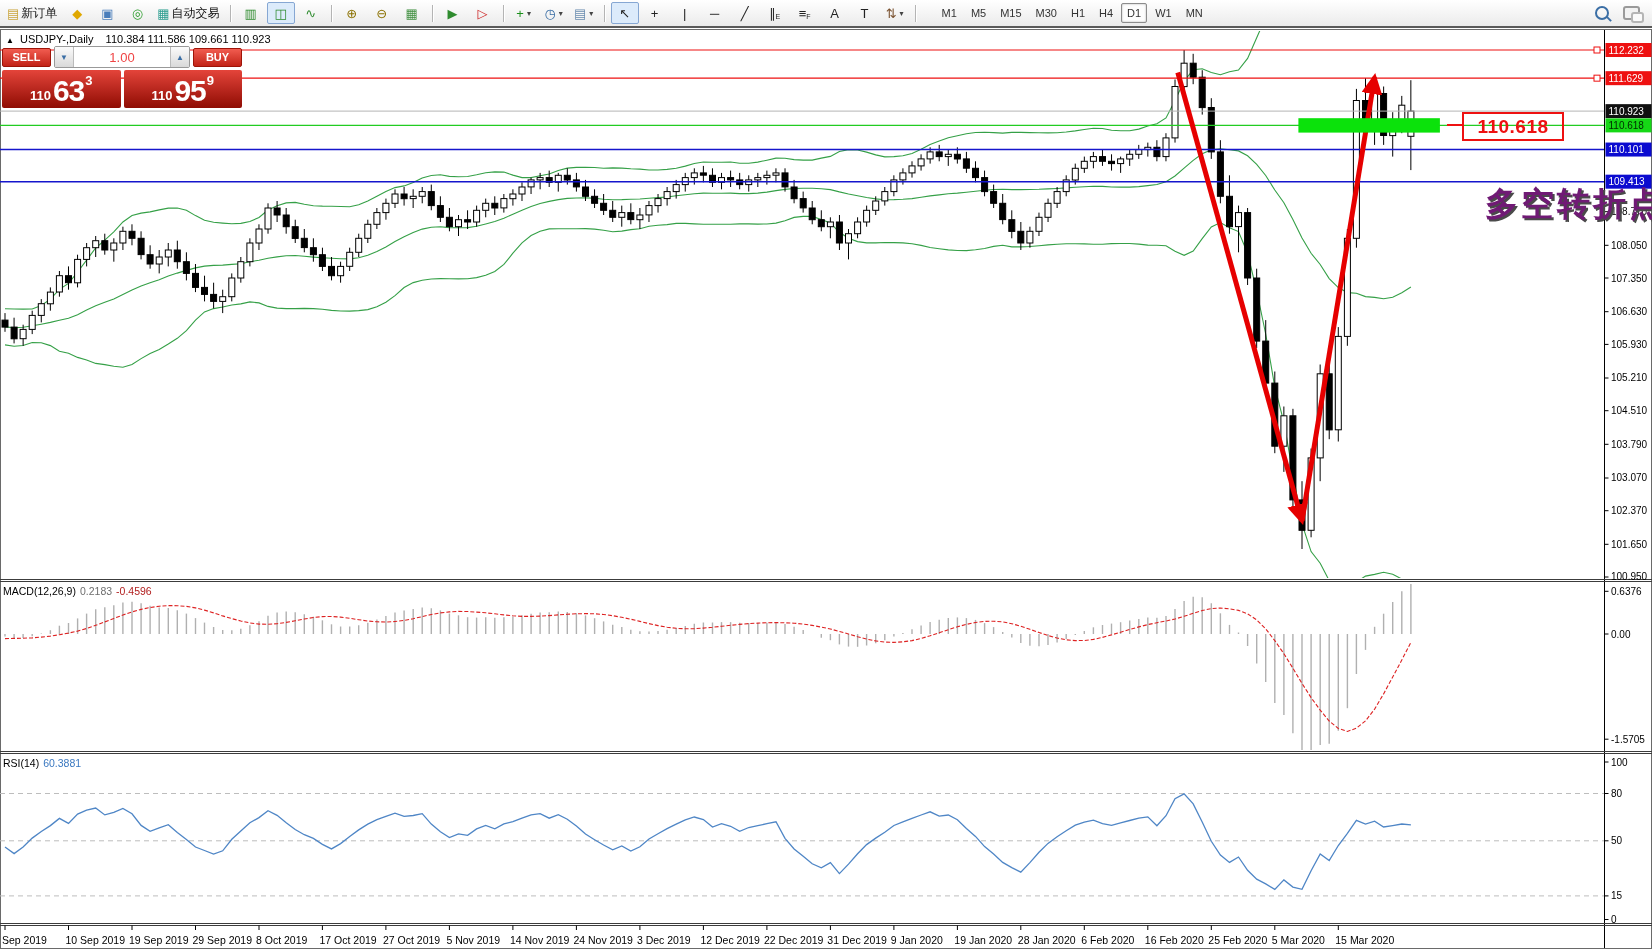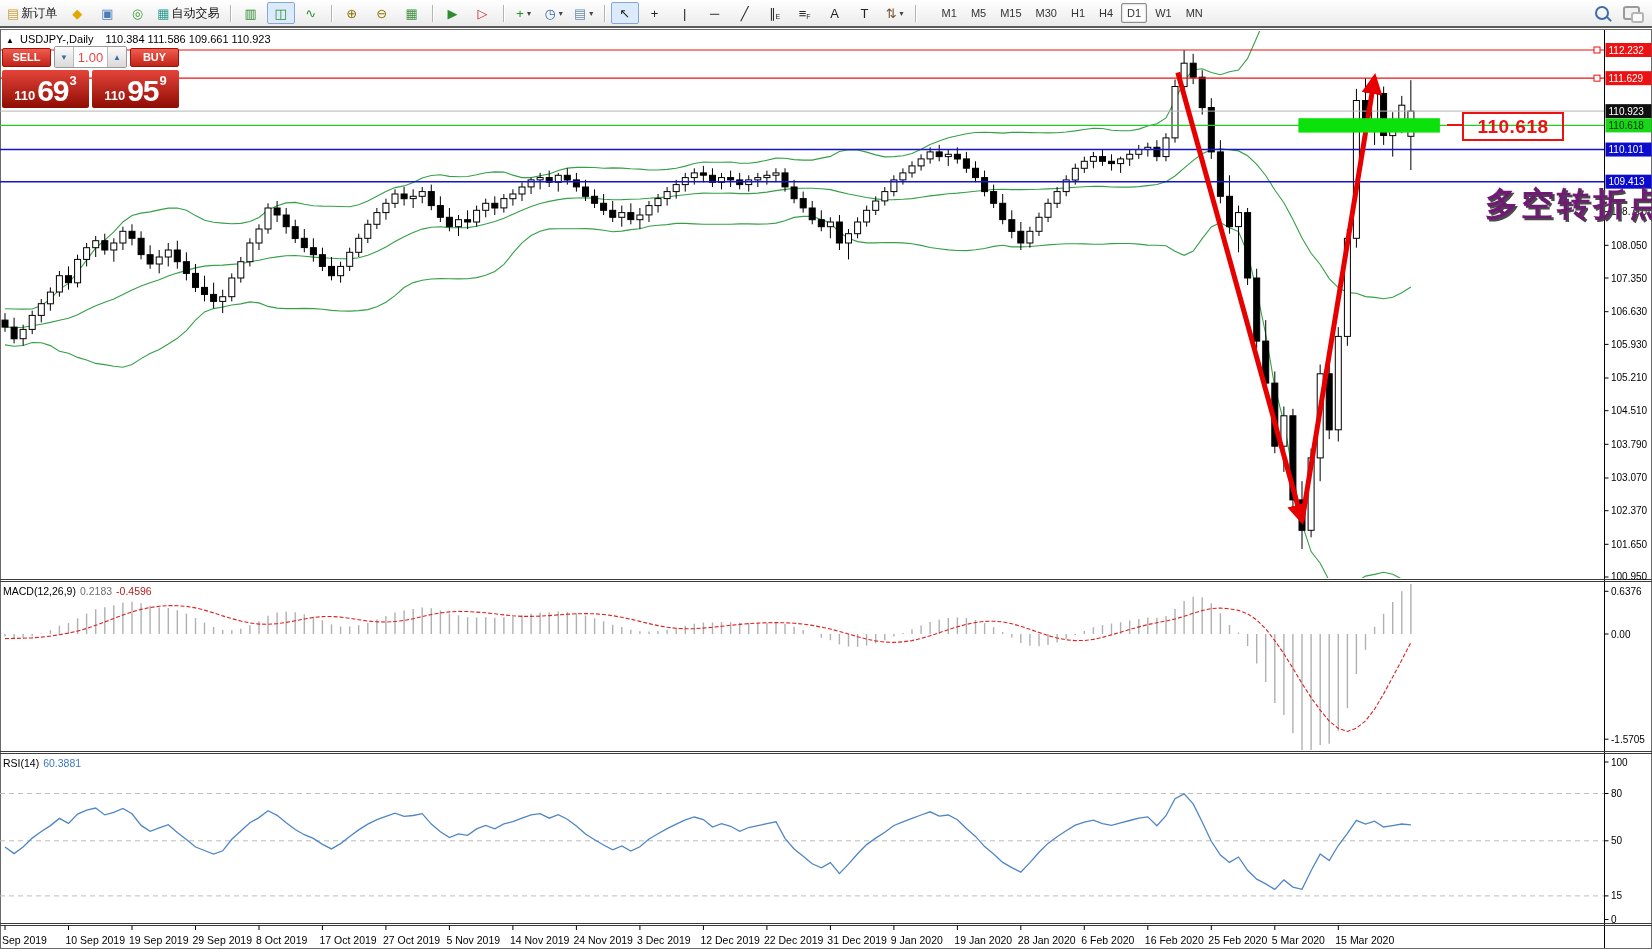--- a/index.html
+++ b/index.html
@@ -22,21 +22,21 @@
   .tb-tf.active{background:#fdfdfd;border-color:#8c8c8c;box-shadow:inset 0 0 2px #aaa}
   #tb-right{margin-left:auto;display:flex;align-items:center;gap:14px;margin-right:10px}
   .lens{width:10px;height:10px;border:2px solid #3a6ea5;border-radius:50%;position:relative}
   .lens::after{content:'';position:absolute;width:6px;height:2px;background:#3a6ea5;transform:rotate(45deg);right:-5px;bottom:-2px}
   .chat{width:13px;height:10px;border:2px solid #9a9a9a;border-radius:3px;position:relative;background:#f2f2f2}
   .chat::after{content:'';position:absolute;width:9px;height:7px;border:2px solid #b5b5b5;border-radius:3px;background:#fafafa;left:6px;top:4px}
   
   #cv{position:absolute;left:0;top:0;z-index:1}
   #chart-title{position:absolute;left:6px;top:33px;z-index:5;font-size:11px;color:#000;white-space:nowrap}
   #chart-title .marker{font-size:8px;margin-right:3px}
-  #trade-panel{position:absolute;left:2px;top:46px;width:177px;z-index:6}
+  #trade-panel{position:absolute;left:2px;top:46px;width:240px;z-index:6}
   .tp-row1{display:flex;align-items:center;height:22px}
   .tp-btn{width:47px;height:17px;font-size:11px;font-weight:bold;color:#fff;display:flex;align-items:center;justify-content:center;
           background:linear-gradient(#f15c50,#c22317);border:1px solid #9e1408;border-radius:2px}
   .tp-spin{flex:1;display:flex;margin:0 3px;height:20px;border:1px solid #999;background:#fff;border-radius:2px;overflow:hidden}
   .tp-spin-btn{width:18px;background:linear-gradient(#fbfbfb,#d9d9d9);color:#3a6ea5;font-size:8px;display:flex;align-items:center;justify-content:center}
   .tp-spin-btn.left{border-right:1px solid #bbb}.tp-spin-btn.right{border-left:1px solid #bbb}
   .tp-vol{flex:1;display:flex;align-items:center;justify-content:center;font-size:13px;color:#ef4444}
   .tp-row2{display:flex;gap:3px;margin-top:2px}
   .tp-price{flex:1;height:38px;background:linear-gradient(#e4443a,#8f0c03);border-radius:2px;color:#fff;
             display:flex;align-items:flex-end;justify-content:center;padding-bottom:3px;box-sizing:border-box}
@@ -792,21 +792,21 @@
       <div class="tp-spin">
         <div class="tp-spin-btn left">▼</div>
         <div class="tp-vol">1.00</div>
         <div class="tp-spin-btn right">▲</div>
       </div>
       <div class="tp-btn">BUY</div>
     </div>
     <div class="tp-row2">
       <div class="tp-price">
         <span class="tp-pre">110</span>
-        <span class="tp-big">69</span>
+        <span class="tp-big">63</span>
         <span class="tp-sup">3</span>
       </div>
       <div class="tp-price">
         <span class="tp-pre">110</span>
         <span class="tp-big">95</span>
         <span class="tp-sup">9</span>
       </div>
     </div>
   </div>
 

